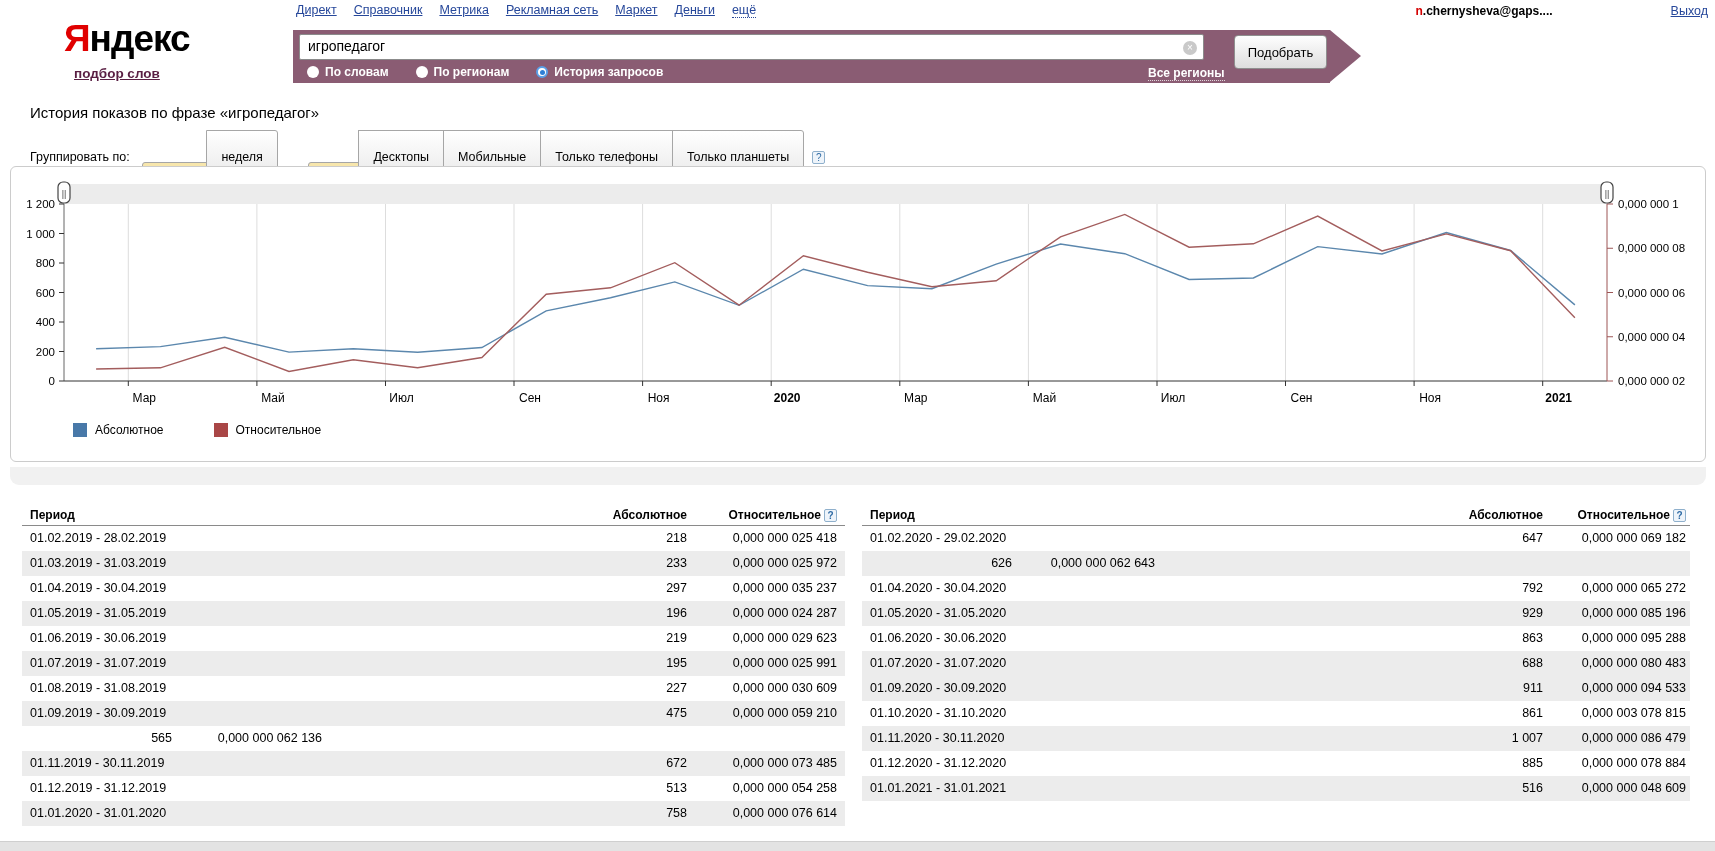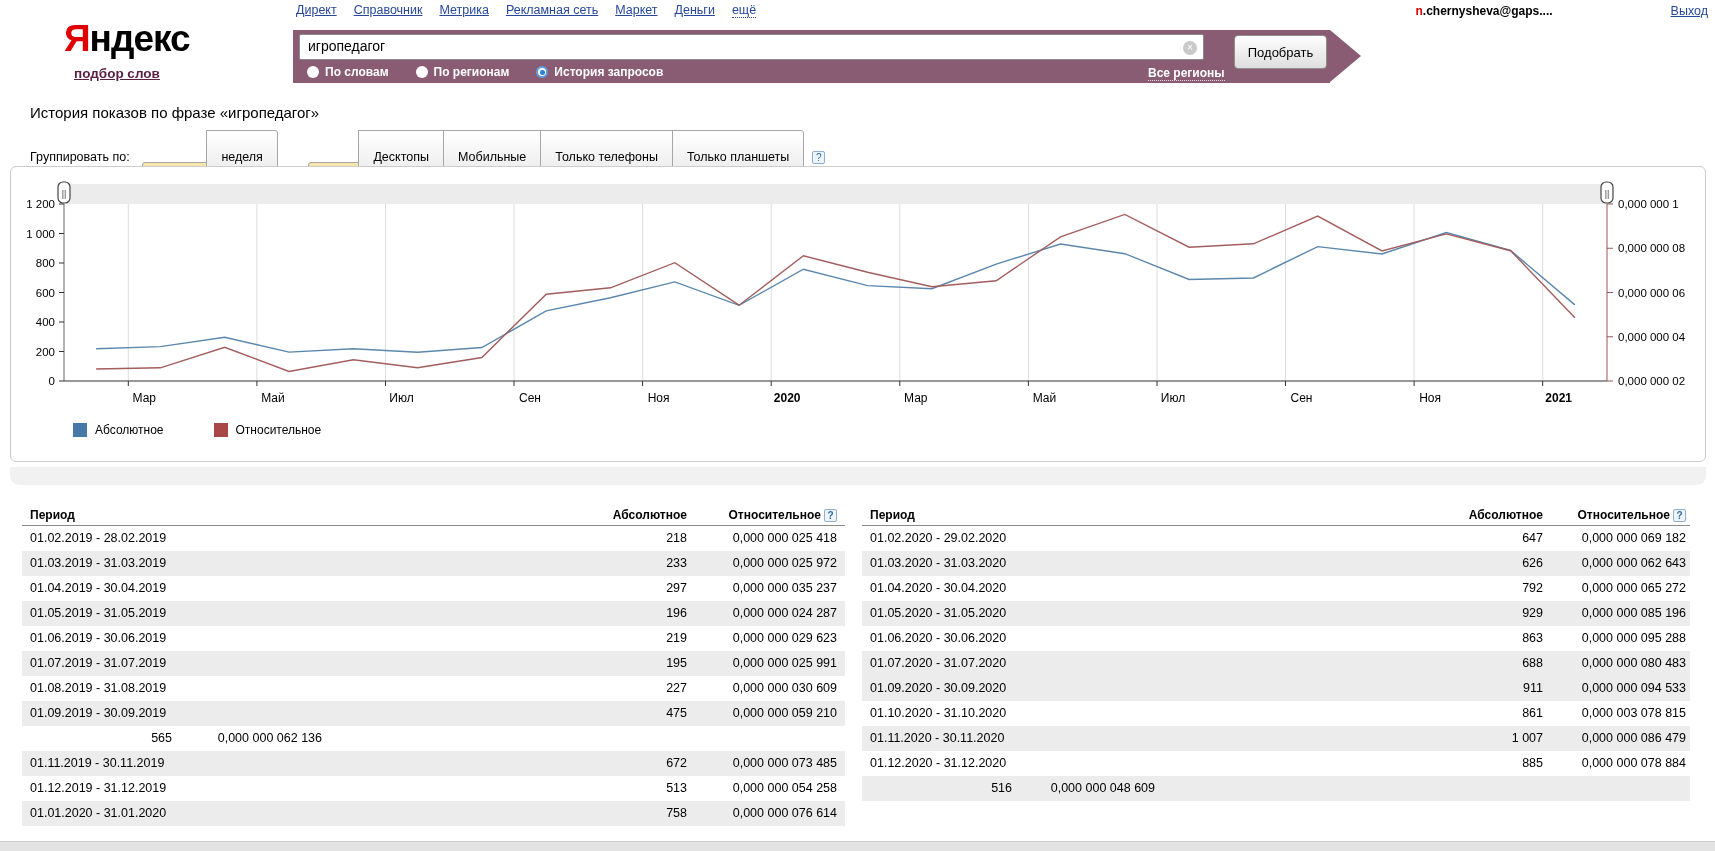--- a/index.html
+++ b/index.html
@@ -320,21 +320,20 @@
         <span class="pad-r"></span>
       </div>
       <div id="rows-right">
           <div class="trow">
             <span class="c-period">01.02.2020 - 29.02.2020</span>
             <span class="c-abs">647</span>
             <span class="c-rel">0,000 000 069 182</span>
             <span class="pad-r"></span>
           </div>
           <div class="trow striped">
-            <span class="c-period">01.03.2020 - 31.03.2020</span>
             <span class="c-abs">626</span>
             <span class="c-rel">0,000 000 062 643</span>
             <span class="pad-r"></span>
           </div>
           <div class="trow">
             <span class="c-period">01.04.2020 - 30.04.2020</span>
             <span class="c-abs">792</span>
             <span class="c-rel">0,000 000 065 272</span>
             <span class="pad-r"></span>
           </div>
@@ -374,20 +373,21 @@
             <span class="c-rel">0,000 000 086 479</span>
             <span class="pad-r"></span>
           </div>
           <div class="trow">
             <span class="c-period">01.12.2020 - 31.12.2020</span>
             <span class="c-abs">885</span>
             <span class="c-rel">0,000 000 078 884</span>
             <span class="pad-r"></span>
           </div>
           <div class="trow striped">
+            <span class="c-period">01.01.2021 - 31.01.2021</span>
             <span class="c-abs">516</span>
             <span class="c-rel">0,000 000 048 609</span>
             <span class="pad-r"></span>
           </div>
         </div>
     </div>
   </div>
 
   <div class="footer-strip"></div>
 </div>

